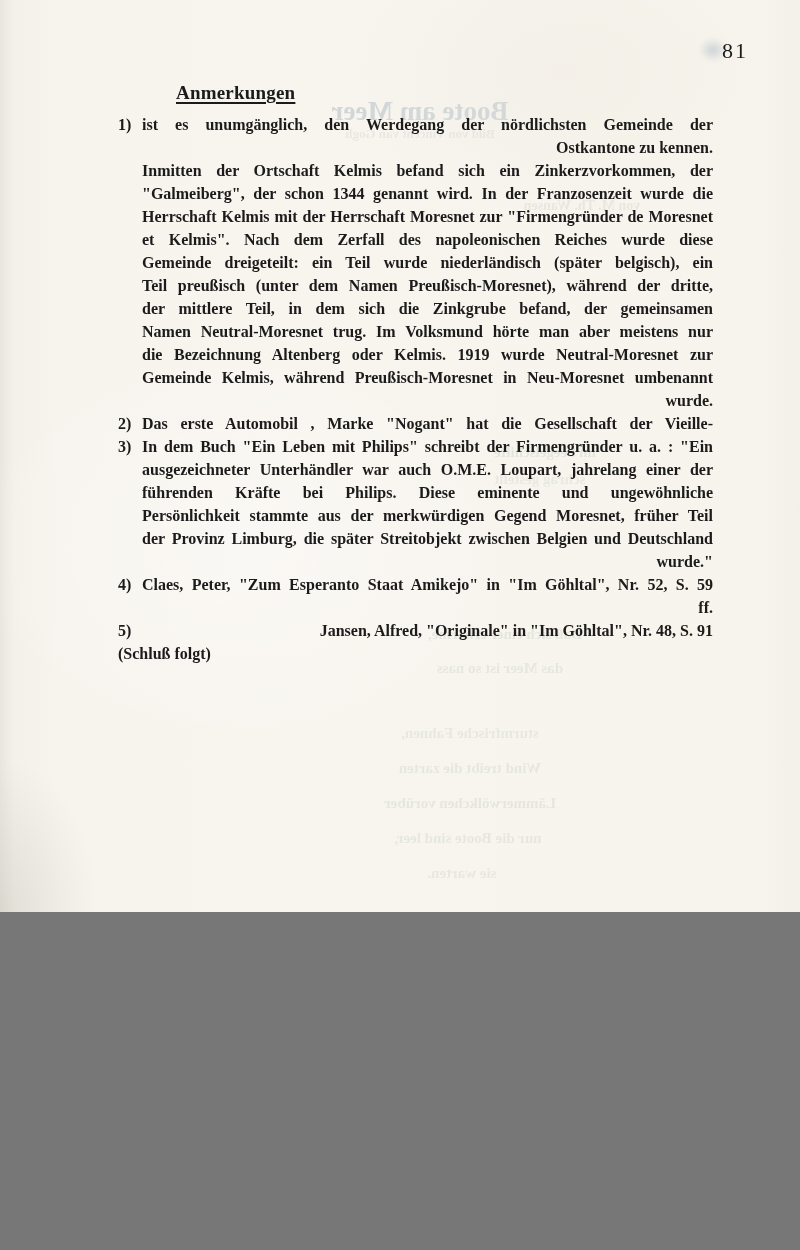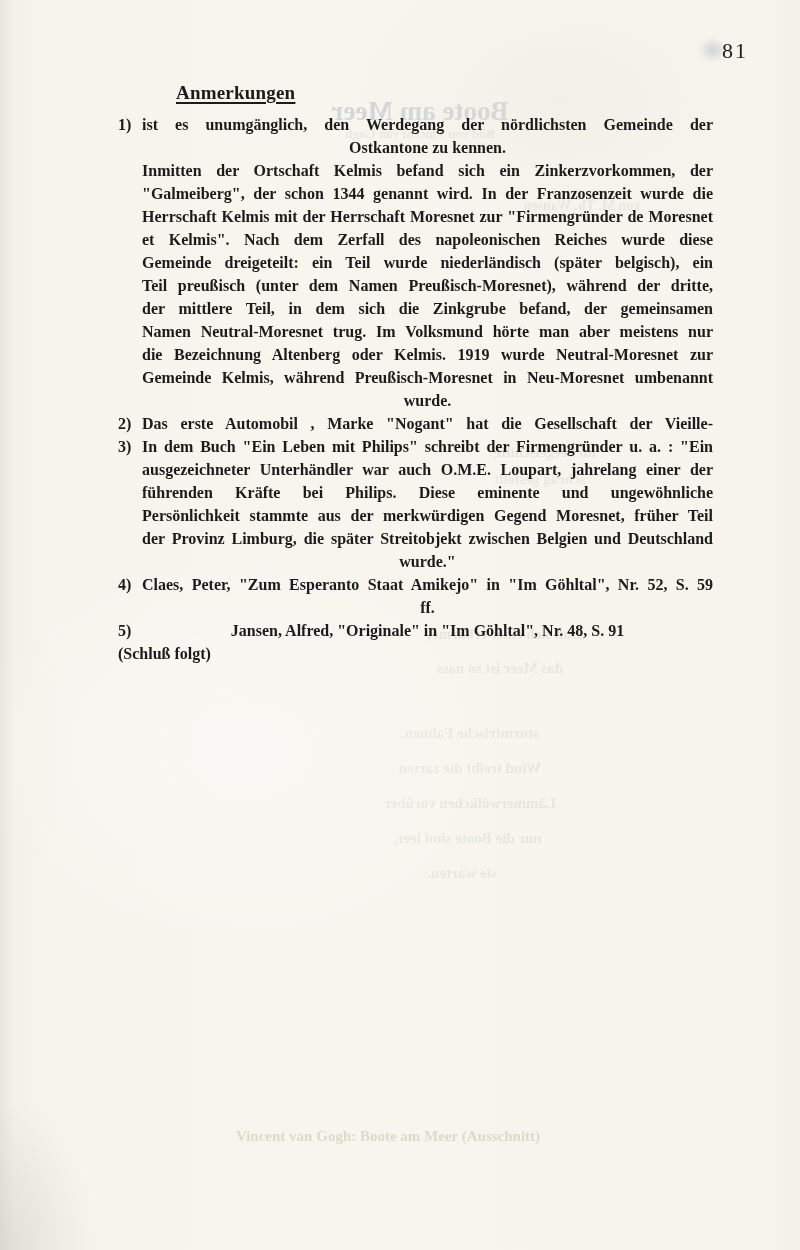--- a/index.html
+++ b/index.html
@@ -3,21 +3,21 @@
 <meta charset="utf-8">
 <style>
   html, body {
     margin: 0;
     padding: 0;
     background: #777;
   }
   .page {
     position: relative;
     width: 800px;
-    height: 1250px;
+    height: 912px;
     margin: 0 auto;
     overflow: hidden;
     font-family: "Liberation Serif", "DejaVu Serif", serif;
     color: #1b1b1b;
     background:
       radial-gradient(140px 220px at 0% 100%, rgba(190,186,176,0.35), rgba(190,186,176,0) 70%),
       linear-gradient(90deg, #e9e6df 0px, #f4f1ea 14px, #f7f4ee 60px, #f8f5ef 300px, #f7f4ed 760px, #f3f0e9 800px),
       #f7f4ee;
   }
   
@@ -103,21 +103,21 @@
     line-height: 23px;
     white-space: nowrap;
     overflow: visible;
   }
   .ln.j {
     white-space: normal;
     text-align: justify;
     text-align-last: justify;
   }
   .ln.l {
-    text-align: center;
+    text-align: right;
   }
   .closing {
     height: 23px;
     line-height: 23px;
     text-align: left;
   }
 </style>
 </head>
 <body>
 

